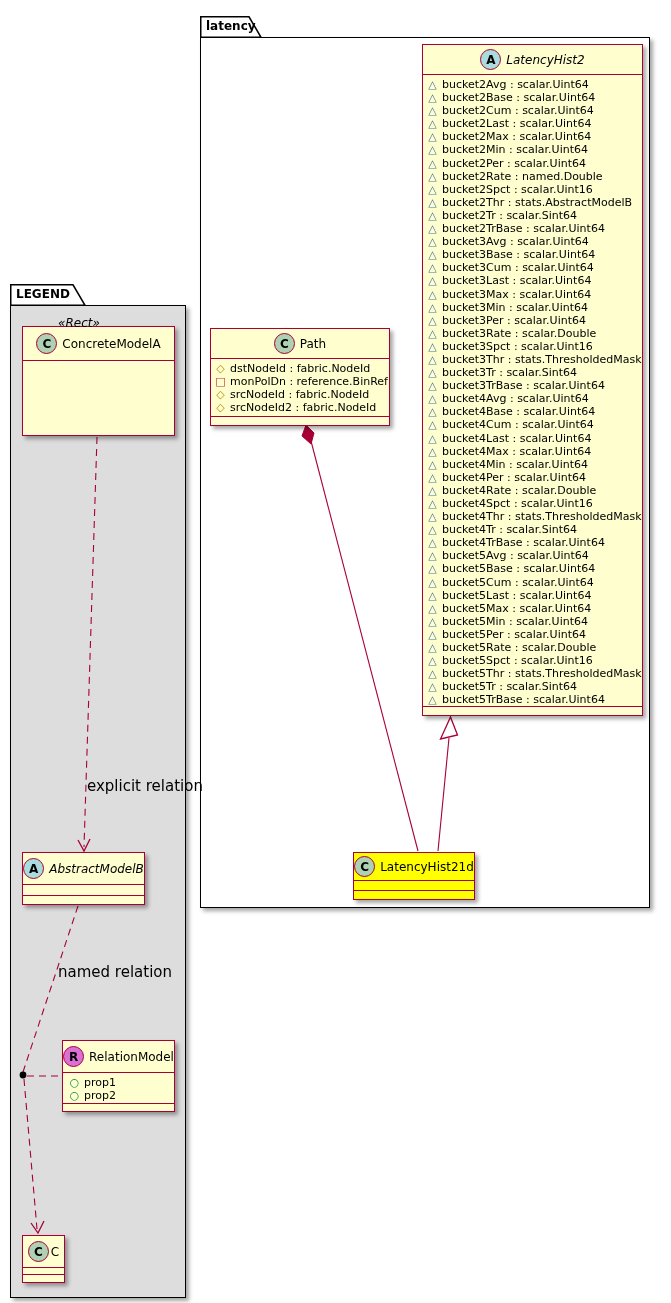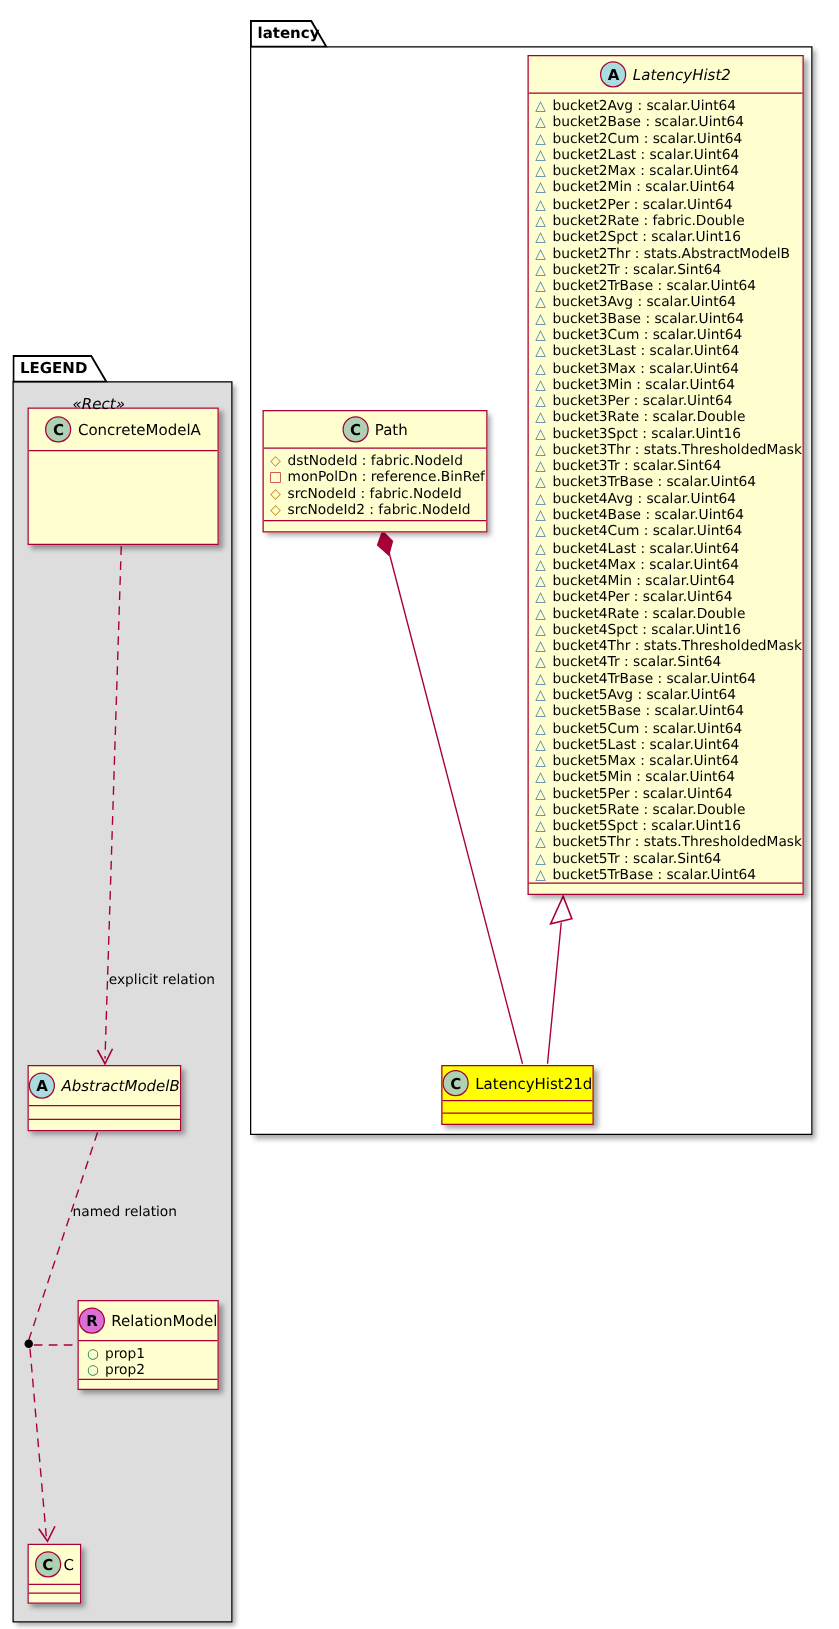--- a/index.html
+++ b/index.html
@@ -50,21 +50,21 @@
   .cls-methods{flex:0 0 auto;height:8px;}
   .field-row{white-space:nowrap;display:flex;align-items:center;gap:4px;}
   .ficon{width:11px;text-align:center;font-size:11px;flex:0 0 auto;}
   .ic-circle{color:#038048;}   .ic-circle::before{content:"○";}
   .ic-square{color:#C82930;}   .ic-square::before{content:"□";}
   .ic-diamond{color:#B8860B;}  .ic-diamond::before{content:"◇";}
   .ic-triangle{color:#4177AF;} .ic-triangle::before{content:"△";}
   
   #edges{position:absolute;left:0;top:0;z-index:1;pointer-events:none;}
   
-  .edge-label{position:absolute;z-index:3;font-size:11px;white-space:nowrap;}
+  .edge-label{position:absolute;z-index:3;font-size:15px;white-space:nowrap;}
 </style>
 </head>
 <body>
 
 <div class="pkg-body latency" style="left:200px;top:37px;width:448px;height:869px;"></div>
 <div class="pkg-tab" style="left:200px;top:16px;width:64px;height:22px;">
   <svg width="64" height="22">
     <polygon points="0.75,0.75 49,0.75 61,21.25 0.75,21.25" fill="#ffffff" stroke="#000000" stroke-width="1.5"></polygon>
   </svg>
   <span class="tab-label">latency</span>
@@ -134,21 +134,21 @@
         <span>bucket2Min : scalar.Uint64</span>
       </div>
 
       <div class="field-row">
         <span class="ficon ic-triangle"></span>
         <span>bucket2Per : scalar.Uint64</span>
       </div>
 
       <div class="field-row">
         <span class="ficon ic-triangle"></span>
-        <span>bucket2Rate : fabric.Double</span>
+        <span>bucket2Rate : named.Double</span>
       </div>
 
       <div class="field-row">
         <span class="ficon ic-triangle"></span>
         <span>bucket2Spct : scalar.Uint16</span>
       </div>
 
       <div class="field-row">
         <span class="ficon ic-triangle"></span>
         <span>bucket2Thr : stats.AbstractModelB</span>

